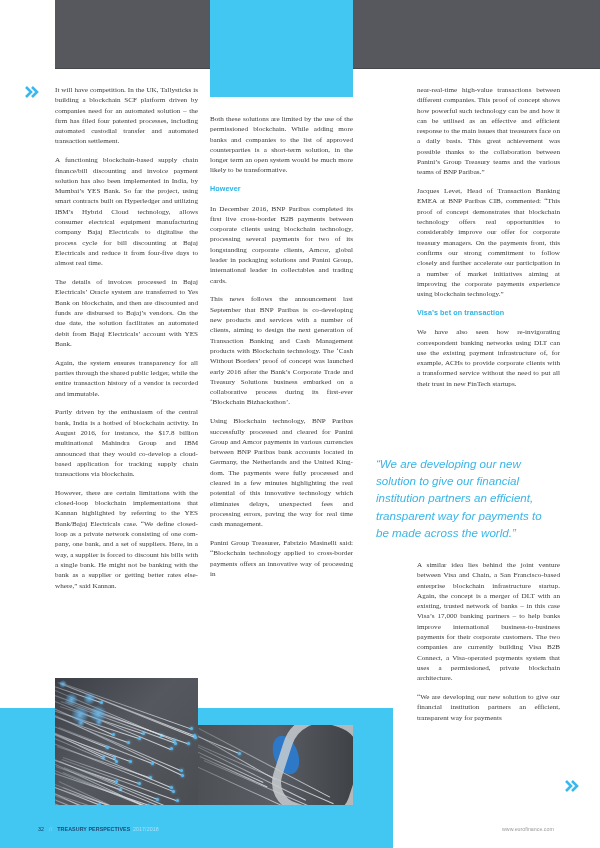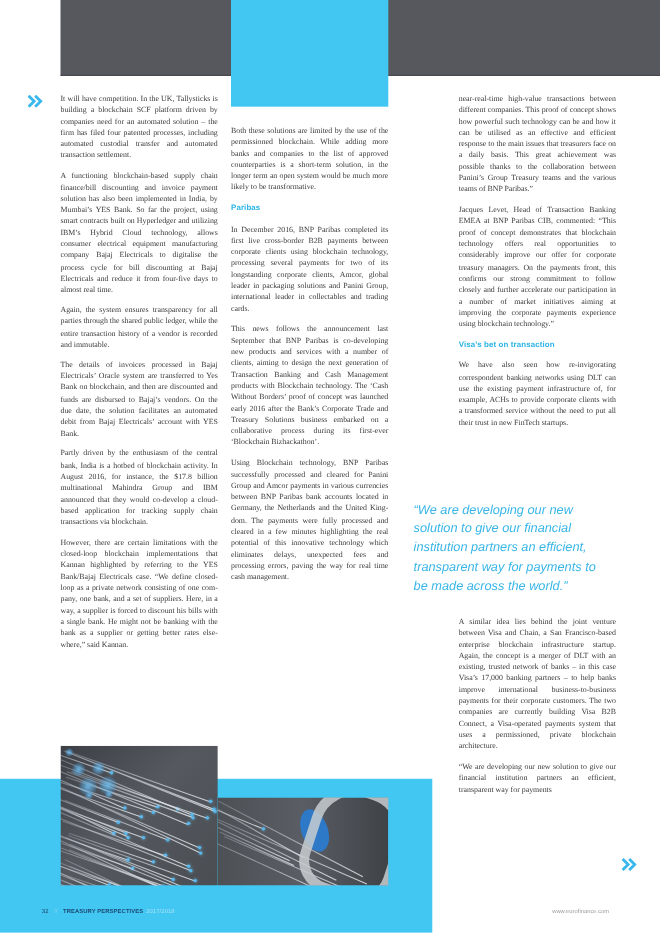--- a/index.html
+++ b/index.html
@@ -45,32 +45,33 @@
 <div class="chev chev-top">
   <svg width="14" height="12" viewBox="0 0 14 12">
       <path d="M1 1 L6 6 L1 11" fill="none" stroke="#3ab7ec" stroke-width="2.6" stroke-linejoin="miter"></path>
       <path d="M7 1 L12 6 L7 11" fill="none" stroke="#3ab7ec" stroke-width="2.6" stroke-linejoin="miter"></path>
     </svg>
 </div>
 
 <div class="col col-left">
   <p>It will have competition. In the UK, Tal­lysticks is building a blockchain SCF platform driven by companies need for an automated solution – the firm has filed four patented processes, including automated custodial transfer and auto­mated transaction settlement.</p>
   <p>A functioning blockchain-based supply chain finance/bill discounting and invoice payment solution has also been implemented in India, by Mumbai’s YES Bank. So far the project, using smart contracts built on Hyperledger and uti­lizing IBM’s Hybrid Cloud technology, allows consumer electrical equipment manufacturing company Bajaj Electri­cals to digitalise the process cycle for bill discounting at Bajaj Electricals and reduce it from four-five days to almost real time.</p>
+  <p>The details of invoices processed in Bajaj Electricals’ Oracle system are trans­ferred to Yes Bank on blockchain, and then are discounted and funds are dis­bursed to Bajaj’s vendors. On the due date, the solution facilitates an auto­mated debit from Bajaj Electricals’ account with YES Bank.</p>
   <p>Again, the system ensures transparency for all parties through the shared public ledger, while the entire transaction history of a vendor is recorded and immutable.</p>
-  <p>The details of invoices processed in Bajaj Electricals’ Oracle system are trans­ferred to Yes Bank on blockchain, and then are discounted and funds are dis­bursed to Bajaj’s vendors. On the due date, the solution facilitates an auto­mated debit from Bajaj Electricals’ account with YES Bank.</p>
   <p>Partly driven by the enthusiasm of the central bank, India is a hotbed of block­chain activity. In August 2016, for instance, the $17.8 billion multinational Mahindra Group and IBM announced that they would co-develop a cloud-based application for tracking supply chain transactions via blockchain.</p>
   <p>However, there are certain limitations with the closed-loop blockchain imple­mentations that Kannan highlighted by referring to the YES Bank/Bajaj Electri­cals case. “We define closed-loop as a private network consisting of one com­pany, one bank, and a set of suppliers. Here, in a way, a supplier is forced to dis­count his bills with a single bank. He might not be banking with the bank as a supplier or getting better rates else­where,” said Kannan.</p>
 </div>
 
 <div class="col col-mid">
   <p>Both these solutions are limited by the use of the permissioned blockchain. While adding more banks and compa­nies to the list of approved counterparties is a short-term solution, in the longer term an open system would be much more likely to be transformative.</p>
-  <div class="subhead">Paribas</div>
+  <div class="subhead">However</div>
   <p>In December 2016, BNP Paribas com­pleted its first live cross-border B2B pay­ments between corporate clients using blockchain technology, processing sev­eral payments for two of its longstanding corporate clients, Amcor, global leader in packaging solutions and Panini Group, international leader in collecta­bles and trading cards.</p>
   <p>This news follows the announcement last September that BNP Paribas is co-devel­oping new products and services with a number of clients, aiming to design the next generation of Transaction Banking and Cash Management products with Blockchain technology. The ‘Cash With­out Borders’ proof of concept was launched early 2016 after the Bank’s Corporate Trade and Treasury Solutions business embarked on a collaborative process during its first-ever ‘Blockchain Bizhackathon’.</p>
   <p>Using Blockchain technology, BNP Pari­bas successfully processed and cleared for Panini Group and Amcor payments in various currencies between BNP Pari­bas bank accounts located in Germany, the Netherlands and the United King­dom. The payments were fully processed and cleared in a few minutes highlighting the real potential of this innovative tech­nology which eliminates delays, unex­pected fees and processing errors, paving the way for real time cash management.</p>
+  <p>Panini Group Treasurer, Fabrizio Masinelli said: “Blockchain technology applied to cross-border payments offers an innovative way of processing in</p>
 </div>
 
 <div class="col col-right">
   <p>near-real-time high-value transactions between different companies. This proof of concept shows how powerful such technology can be and how it can be uti­lised as an effective and efficient response to the main issues that treasurers face on a daily basis. This great achievement was possible thanks to the collaboration between Panini’s Group Treasury teams and the various teams of BNP Paribas.”</p>
   <p>Jacques Levet, Head of Transaction Banking EMEA at BNP Paribas CIB, commented: “This proof of concept demonstrates that blockchain technology offers real opportunities to considerably improve our offer for corporate treasury managers. On the payments front, this confirms our strong commitment to follow closely and further accelerate our participation in a number of market initiatives aiming at improving the corporate payments experience using blockchain technology.”</p>
   <div class="subhead">Visa’s bet on transaction</div>
   <p>We have also seen how re-invigorating correspondent banking networks using DLT can use the existing payment infra­structure of, for example, ACHs to pro­vide corporate clients with a transformed service without the need to put all their trust in new FinTech startups.</p>
 </div>
 
 <div class="pullquote">“We are developing our new solution to give our financial institution partners an efficient, transparent way for payments to be made across the world.”</div>

